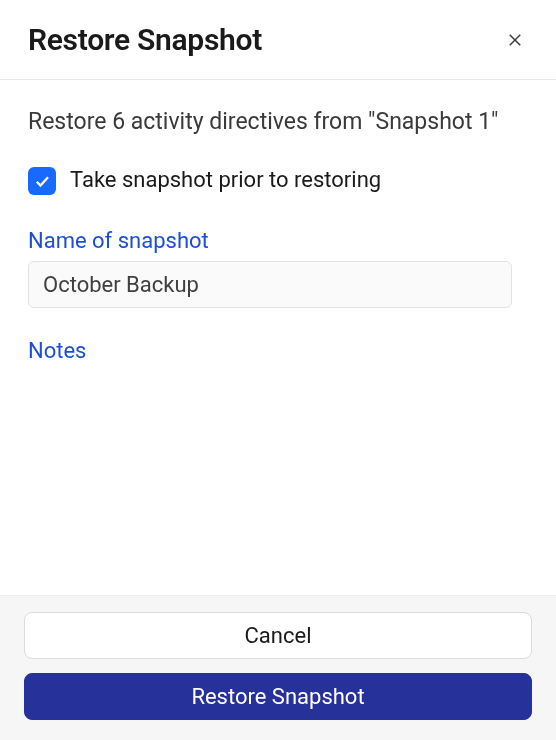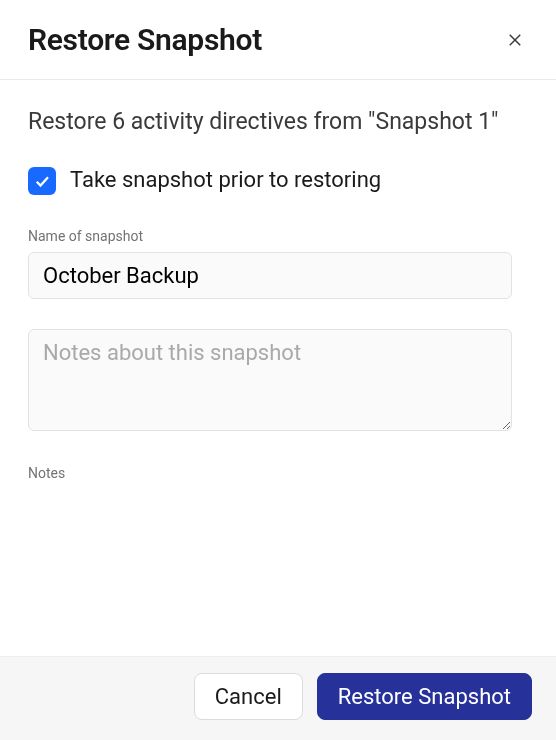--- a/index.html
+++ b/index.html
@@ -79,34 +79,34 @@
       stroke: #fff;
       stroke-width: 3;
       fill: none;
     }
     .checkbox-label {
       font-size: 22px;
       color: #1a1a1a;
       cursor: pointer;
     }
     .field-label {
-      font-size: 14px;
-      color: #737373;
+      font-size: 22px;
+      color: #1d4ed8;
       margin-bottom: 8px;
       display: block;
     }
     .text-input {
       width: 100%;
       font-size: 22px;
       font-family: inherit;
       padding: 10px 14px;
       border: 1px solid #e2e2e2;
       border-radius: 6px;
       background: #fafafa;
-      color: #000000;
+      color: #404040;
       outline: none;
     }
     .text-input::placeholder {
       color: #a9a9a9;
     }
     .textarea-input {
       width: 100%;
       font-size: 22px;
       font-family: inherit;
       padding: 10px 14px;
@@ -124,20 +124,21 @@
     .field-group {
       margin-bottom: 30px;
     }
     .footer {
       display: flex;
       justify-content: flex-end;
       gap: 14px;
       padding: 16px 24px 20px 24px;
       background: #f6f6f6;
       border-top: 1px solid #eeeeee;
+      flex-direction: column;
     }
     .btn {
       font-size: 22px;
       font-family: inherit;
       padding: 10px 20px;
       border-radius: 8px;
       cursor: pointer;
       border: 1px solid transparent;
     }
     .btn-secondary {
@@ -175,21 +176,20 @@
     </div>
     <label class="checkbox-label">Take snapshot prior to restoring</label>
   </div>
 
   <div class="field-group">
     <label class="field-label">Name of snapshot</label>
     <input type="text" class="text-input" value="October Backup" style="">
   </div>
 
   <div class="field-group">
-    <textarea class="textarea-input" placeholder="Notes about this snapshot" style=""></textarea>
   </div>
 
   <div class="field-group">
     <label class="field-label">Notes</label>
   </div>
 </div>
 
 <div class="footer">
   <button class="btn btn-secondary">Cancel</button>
   <button class="btn btn-primary">Restore Snapshot</button>

